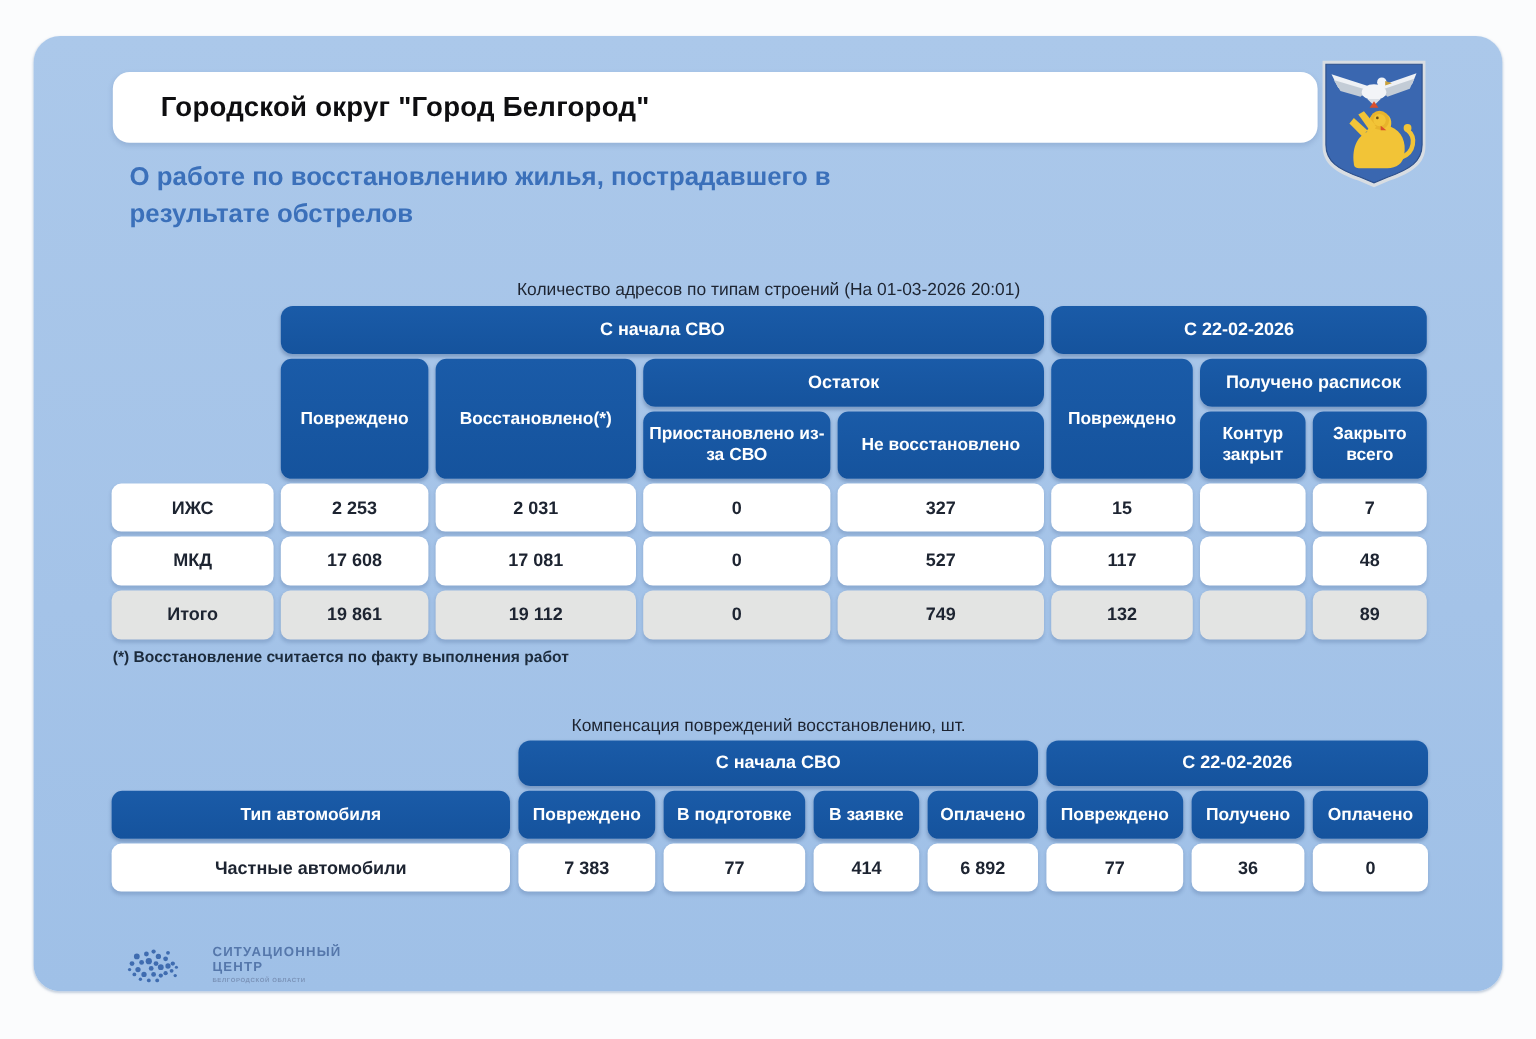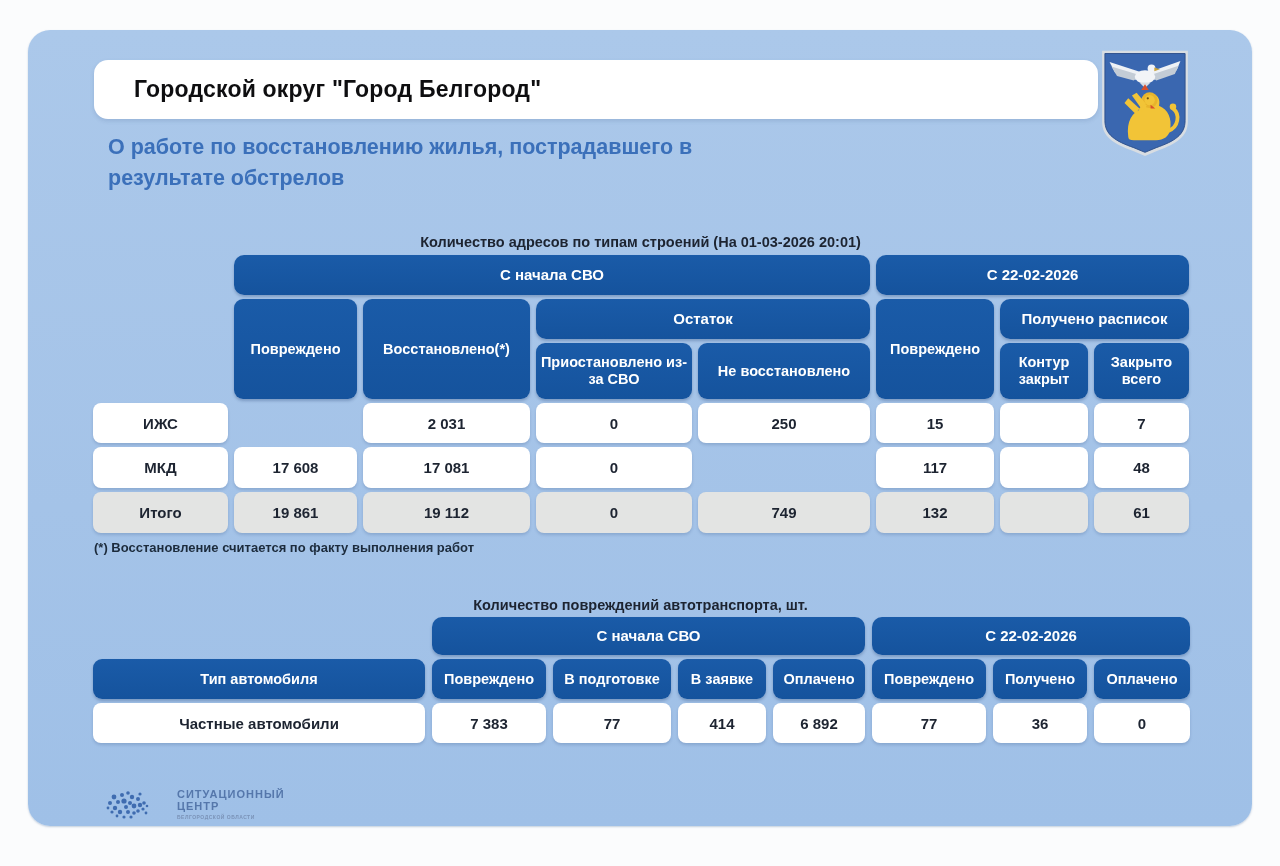--- a/index.html
+++ b/index.html
@@ -24,21 +24,21 @@
   .title-text{
     margin-left:40px;font-size:23px;font-weight:bold;color:#0e0e10;letter-spacing:.2px;
   }
   .subtitle{
     position:absolute;left:80px;top:102px;max-width:640px;
     font-size:21.5px;line-height:31px;font-weight:600;color:#3b70ba;
   }
   .emblem{position:absolute;left:1070px;top:17px;width:94px;height:110px;}
   .tbl-title{
     position:absolute;left:65px;width:1095px;text-align:center;
-    font-size:14.5px;font-weight:700;color:#1d2431;
+    font-size:14.5px;font-weight:400;color:#1d2431;
   }
   .grid{position:absolute;display:grid;}
   .t1{
     left:65px;top:225px;
     grid-template-columns:135px 123px 167px 156px 172px 118px 88px 95px;
     grid-template-rows:40px 40px 56px 40px 41px 41px;
     gap:4px 6px;
   }
   .t2{
     left:65px;top:587px;
@@ -122,48 +122,50 @@
     <div class="hc" style="grid-area:2/3/4/4">Восстановлено(*)</div>
     <div class="hc band" style="grid-area:2/4/3/6">Остаток</div>
     <div class="hc" style="grid-area:3/4/4/5">Приостановлено из-за СВО</div>
     <div class="hc" style="grid-area:3/5/4/6">Не восстановлено</div>
     <div class="hc" style="grid-area:2/6/4/7">Повреждено</div>
     <div class="hc band" style="grid-area:2/7/3/9">Получено расписок</div>
     <div class="hc" style="grid-area:3/7/4/8">Контур закрыт</div>
     <div class="hc" style="grid-area:3/8/4/9">Закрыто всего</div>
 
     <div class="dc lbl" style="grid-area:4/1/5/2">ИЖС</div>
+    <div class="dc" style="grid-area:4/2/5/3">2 253</div>
     <div class="dc" style="grid-area:4/3/5/4">2 031</div>
     <div class="dc" style="grid-area:4/4/5/5">0</div>
-    <div class="dc" style="grid-area:4/5/5/6">250</div>
+    <div class="dc" style="grid-area:4/5/5/6">327</div>
     <div class="dc" style="grid-area:4/6/5/7">15</div>
     <div class="dc" style="grid-area:4/7/5/8"></div>
     <div class="dc" style="grid-area:4/8/5/9">7</div>
 
     <div class="dc lbl" style="grid-area:5/1/6/2">МКД</div>
     <div class="dc" style="grid-area:5/2/6/3">17 608</div>
     <div class="dc" style="grid-area:5/3/6/4">17 081</div>
     <div class="dc" style="grid-area:5/4/6/5">0</div>
+    <div class="dc" style="grid-area:5/5/6/6">527</div>
     <div class="dc" style="grid-area:5/6/6/7">117</div>
     <div class="dc" style="grid-area:5/7/6/8"></div>
     <div class="dc" style="grid-area:5/8/6/9">48</div>
 
     <div class="dc lbl tot" style="grid-area:6/1/7/2">Итого</div>
     <div class="dc tot" style="grid-area:6/2/7/3">19 861</div>
     <div class="dc tot" style="grid-area:6/3/7/4">19 112</div>
     <div class="dc tot" style="grid-area:6/4/7/5">0</div>
     <div class="dc tot" style="grid-area:6/5/7/6">749</div>
     <div class="dc tot" style="grid-area:6/6/7/7">132</div>
     <div class="dc tot" style="grid-area:6/7/7/8"></div>
-    <div class="dc tot" style="grid-area:6/8/7/9">61</div>
+    <div class="dc tot" style="grid-area:6/8/7/9">89</div>
   </div>
 
   <div class="footnote">(*) Восстановление считается по факту выполнения работ</div>
 
-  <div class="tbl-title" style="top:567px;">Количество повреждений автотранспорта, шт.</div>
+  <div class="tbl-title" style="top:567px;">Компенсация повреждений восстановлению, шт.</div>
 
   <div class="grid t2">
     <div class="hc band" style="grid-area:1/2/2/6">С начала СВО</div>
     <div class="hc band" style="grid-area:1/6/2/9">С 22-02-2026</div>
 
     <div class="hc" style="grid-area:2/1/3/2">Тип автомобиля</div>
     <div class="hc" style="grid-area:2/2/3/3">Повреждено</div>
     <div class="hc" style="grid-area:2/3/3/4">В подготовке</div>
     <div class="hc" style="grid-area:2/4/3/5">В заявке</div>
     <div class="hc" style="grid-area:2/5/3/6">Оплачено</div>

